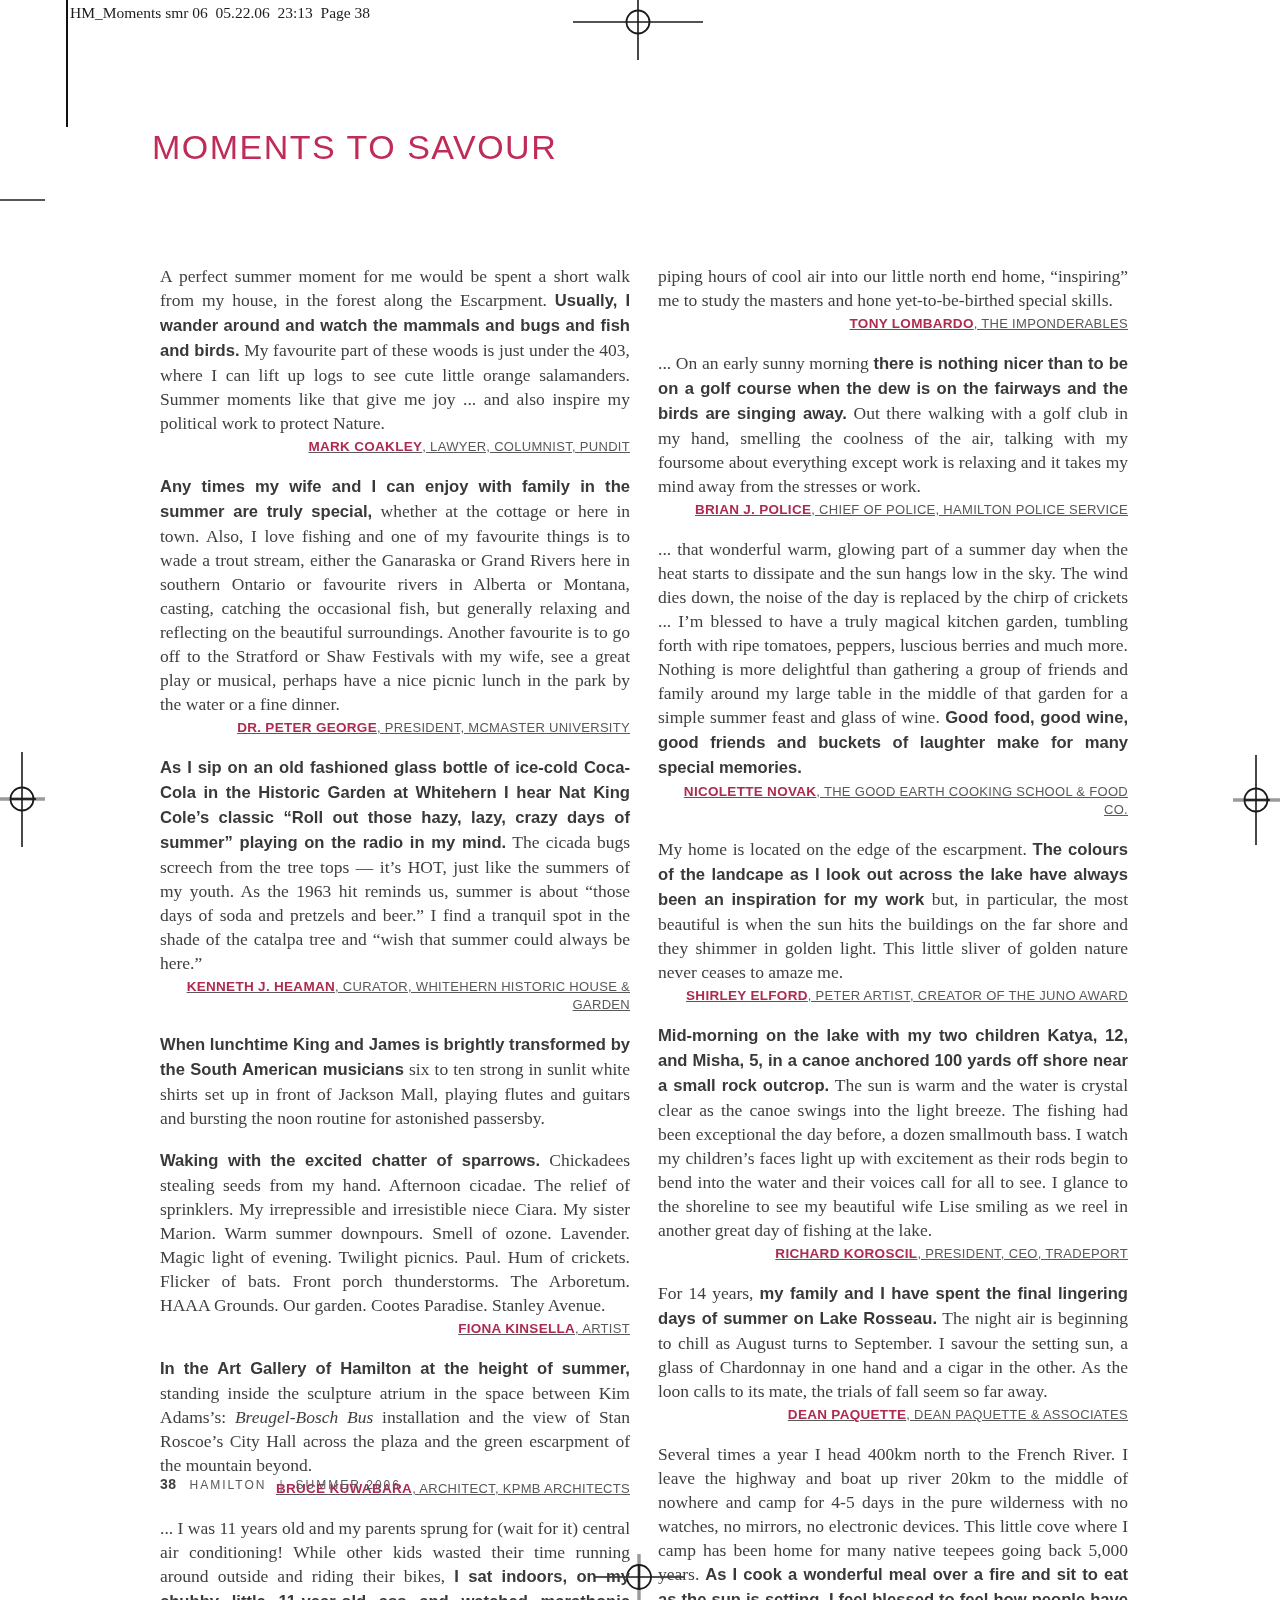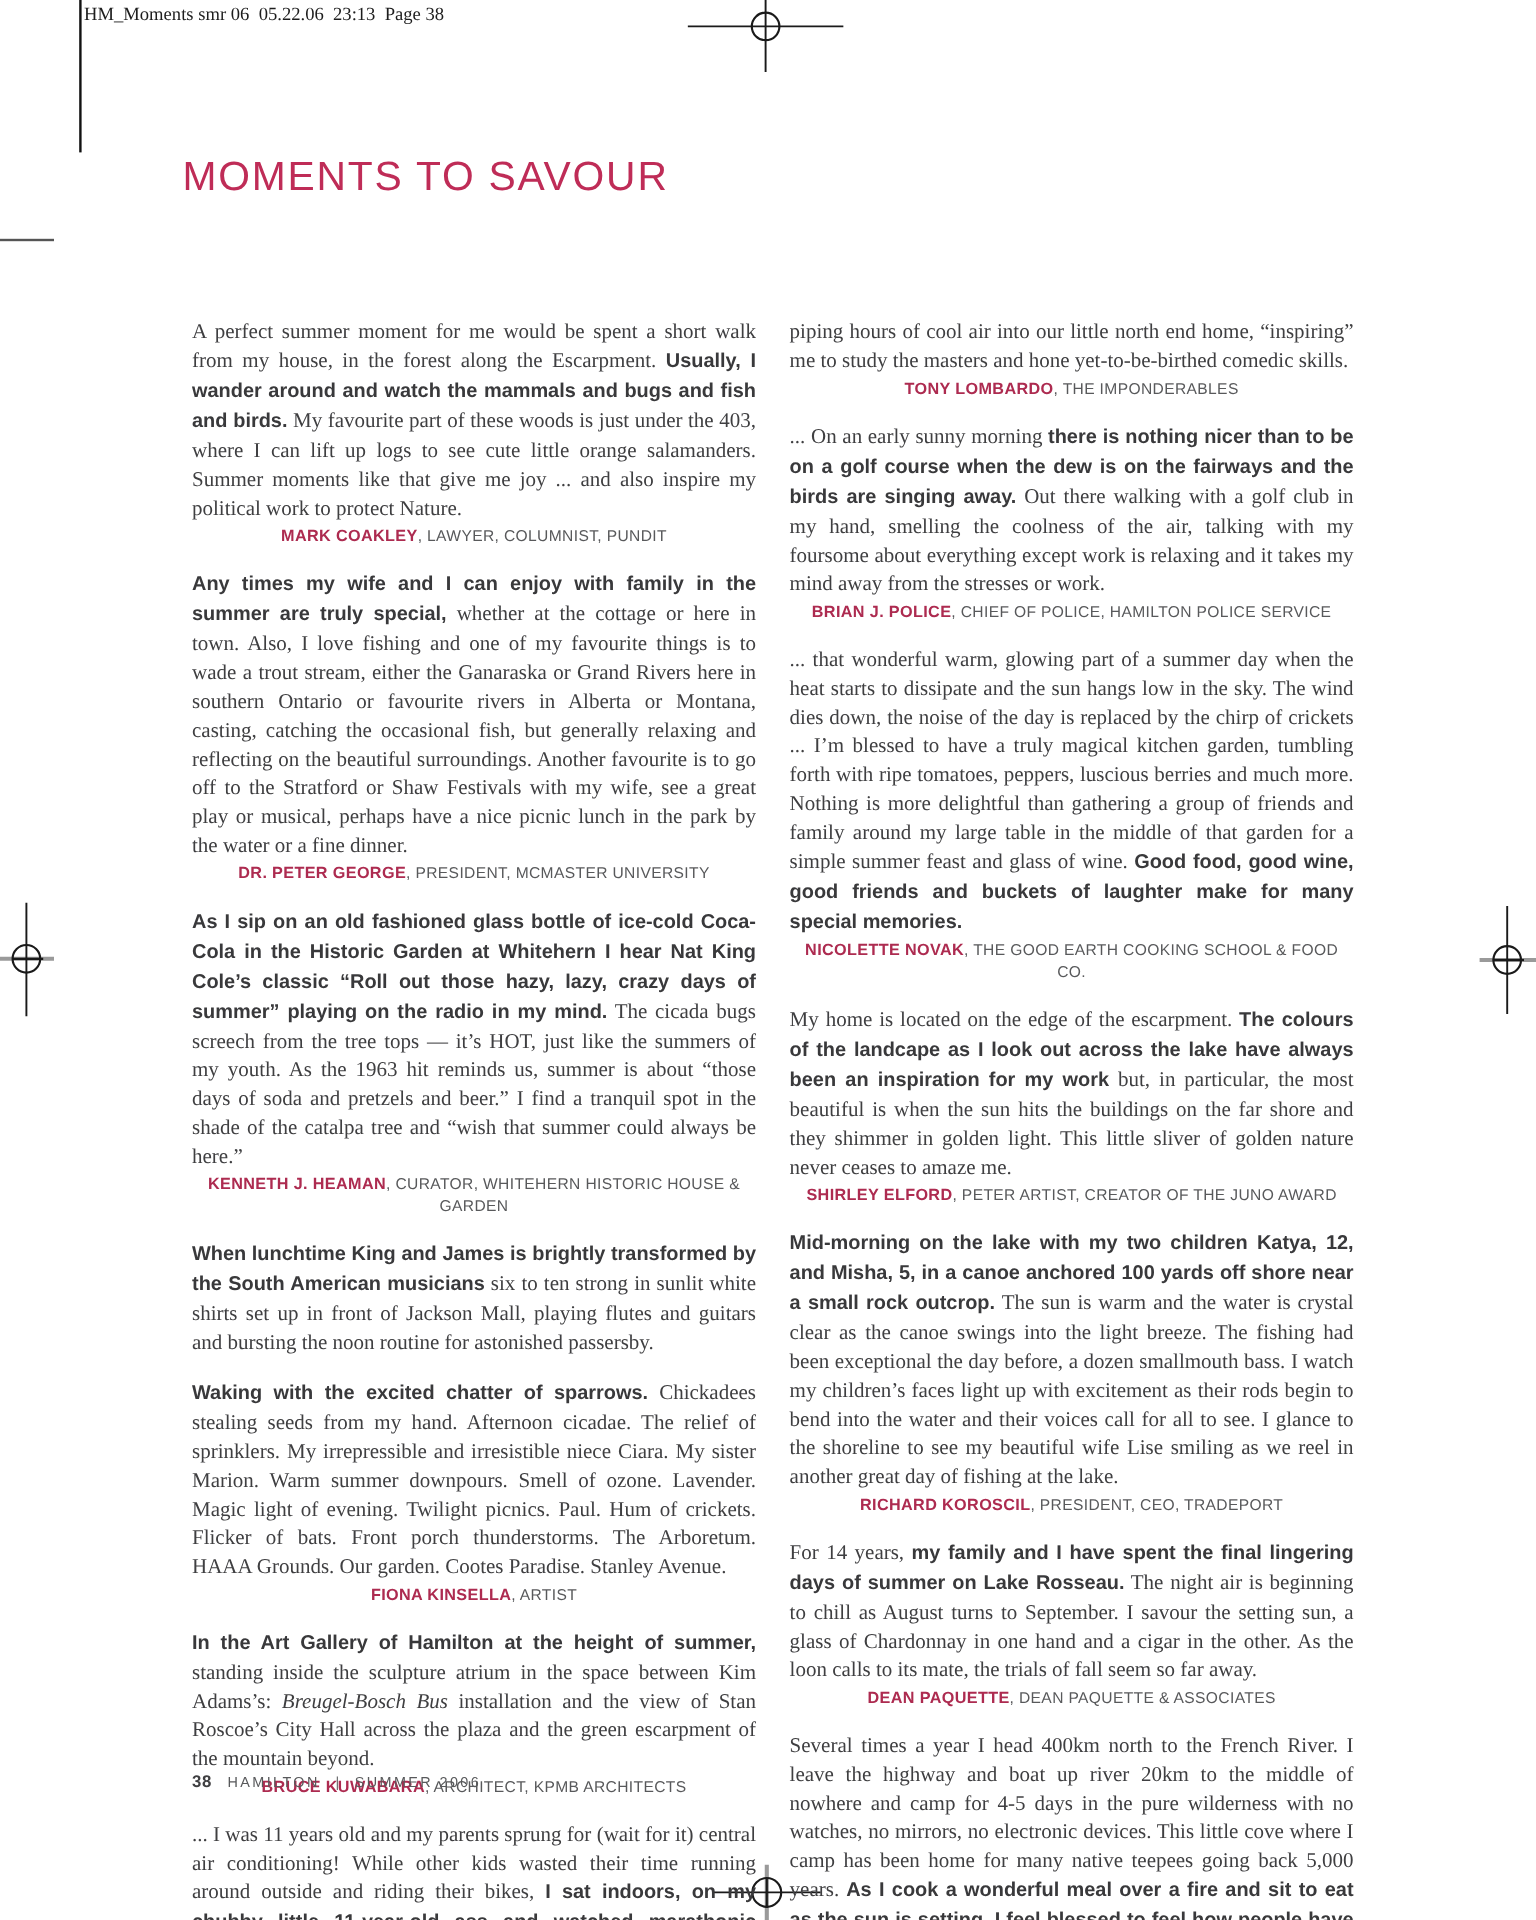--- a/index.html
+++ b/index.html
@@ -55,21 +55,22 @@
   .entry .seg-bold {
     font-family: "Liberation Sans", sans-serif;
     font-weight: 700; font-size: 16.6px; color: #39393b;
   }
   .entry p.attrib {
     margin-top: 3px;
     font-family: "Liberation Sans", sans-serif;
     font-size: 13px; line-height: 18px;
     letter-spacing: 0.3px;
     color: #58595b;
-    text-align: center;
+    text-align: right;
+    text-decoration: underline;
   }
   .entry p.attrib .name {
     font-weight: 700; color: #ad2b50; font-size: 13.5px;
   }
   
   .footer {
     position: absolute; left: 160px; top: 1476px;
     display: flex; align-items: baseline; gap: 13px;
     font-family: "Liberation Sans", sans-serif;
     color: #58595b;
@@ -135,21 +136,21 @@
       <article class="entry">
         <p class="body"><span class="seg-bold">In the Art Gallery of Hamilton at the height of summer,</span><span class="seg-serif"> standing inside the sculpture atrium in the space between Kim Adams’s: </span><span class="seg-serifitalic">Breugel-Bosch Bus</span><span class="seg-serif"> installation and the view of Stan Roscoe’s City Hall across the plaza and the green escarpment of the mountain beyond.</span></p>
         <p class="attrib"><span class="name">BRUCE KUWABARA</span><span class="credit">, ARCHITECT, KPMB ARCHITECTS</span></p>
       </article>
       <article class="entry">
         <p class="body"><span class="seg-serif">... I was 11 years old and my parents sprung for (wait for it) central air conditioning! While other kids wasted their time running around outside and riding their bikes, </span><span class="seg-bold">I sat indoors, on my chubby little 11-year-old ass and watched marathonic hours of </span></p>
       </article>
     </div>
   <div class="col">
       <article class="entry">
-        <p class="body"><span class="seg-serif">piping hours of cool air into our little north end home, “inspiring” me to study the masters and hone yet-to-be-birthed comedic skills.</span></p>
+        <p class="body"><span class="seg-serif">piping hours of cool air into our little north end home, “inspiring” me to study the masters and hone yet-to-be-birthed special skills.</span></p>
         <p class="attrib"><span class="name">TONY LOMBARDO</span><span class="credit">, THE IMPONDERABLES</span></p>
       </article>
       <article class="entry">
         <p class="body"><span class="seg-serif">... On an early sunny morning </span><span class="seg-bold">there is nothing nicer than to be on a golf course when the dew is on the fairways and the birds are singing away.</span><span class="seg-serif"> Out there walking with a golf club in my hand, smelling the coolness of the air, talking with my foursome about everything except work is relaxing and it takes my mind away from the stresses or work.</span></p>
         <p class="attrib"><span class="name">BRIAN J. POLICE</span><span class="credit">, CHIEF OF POLICE, HAMILTON POLICE SERVICE</span></p>
       </article>
       <article class="entry">
         <p class="body"><span class="seg-serif">... that wonderful warm, glowing part of a summer day when the heat starts to dissipate and the sun hangs low in the sky. The wind dies down, the noise of the day is replaced by the chirp of crickets ... I’m blessed to have a truly magical kitchen garden, tumbling forth with ripe tomatoes, peppers, luscious berries and much more. Nothing is more delightful than gathering a group of friends and family around my large table in the middle of that garden for a simple summer feast and glass of wine. </span><span class="seg-bold">Good food, good wine, good friends and buckets of laughter make for many special memories.</span></p>
         <p class="attrib"><span class="name">NICOLETTE NOVAK</span><span class="credit">, THE GOOD EARTH COOKING SCHOOL &amp; FOOD CO.</span></p>
       </article>

